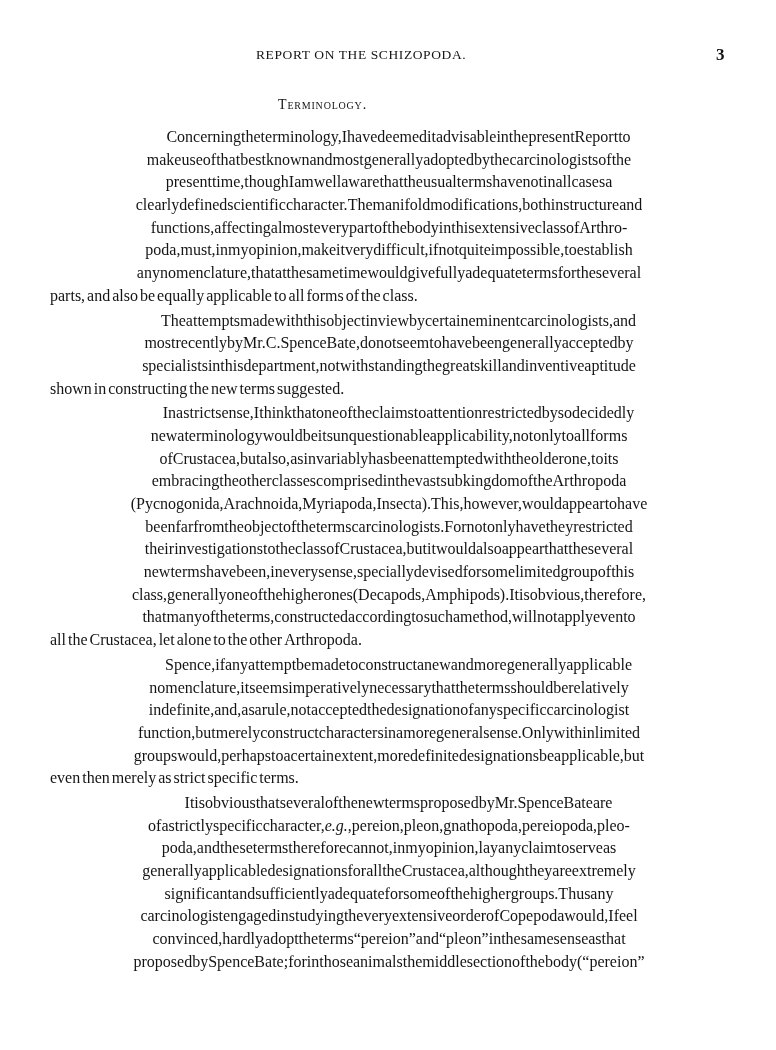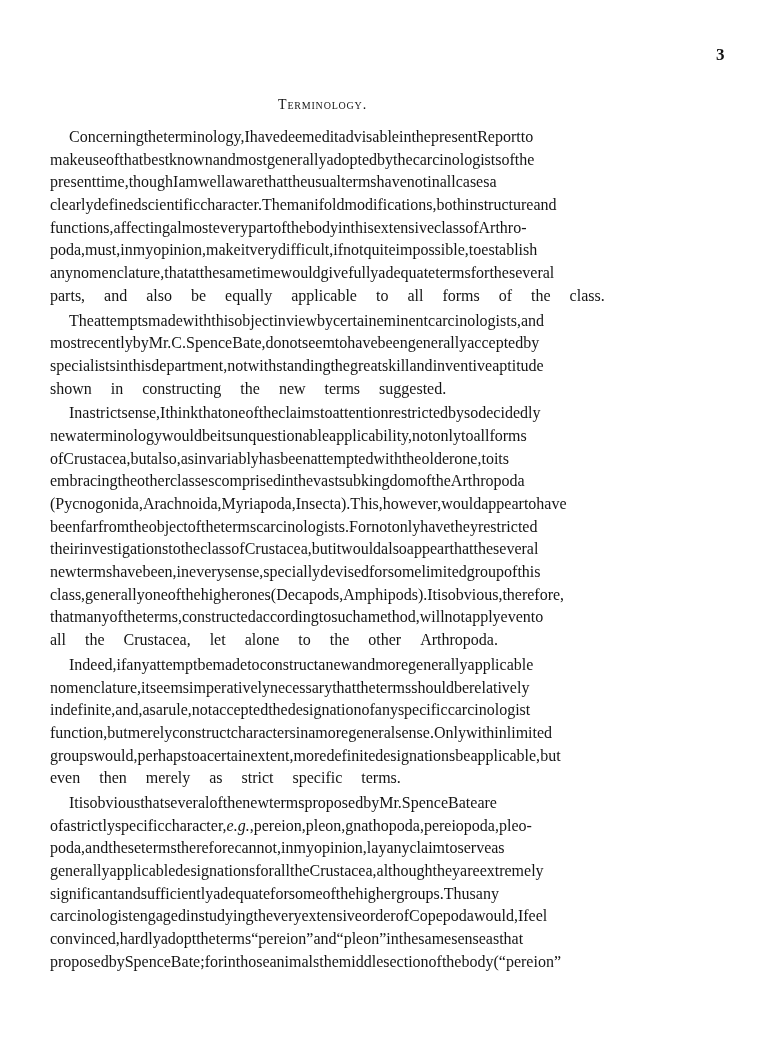--- a/index.html
+++ b/index.html
@@ -4,30 +4,31 @@
 <style>
   html, body { margin: 0; padding: 0; background: #ffffff; }
   body { width: 776px; height: 1050px; position: relative; overflow: hidden; font-family: "Liberation Serif", "DejaVu Serif", serif; color: #141414; }
   .running-head { position: absolute; top: 47px; left: 0; width: 776px; height: 24px; }
   .running-title { position: absolute; left: 256px; top: 0; font-size: 13.5px; letter-spacing: 0.6px; }
   .page-number { position: absolute; left: 716px; top: -2px; font-size: 17px; font-weight: bold; }
   .section-title { position: absolute; top: 97px; left: 0; width: 645px; text-align: center; font-size: 14px; font-variant: small-caps; letter-spacing: 0.8px; }
   .body-text { position: absolute; top: 126px; left: 50px; width: 678px; }
   .para { display: block; margin-bottom: 2px; }
   
-  .jline { display: flex; justify-content: flex-start; height: 22.7px; line-height: 22.7px; font-size: 16px; white-space: nowrap; }
-  .jline.last { justify-content: flex-start; gap: 19px; }
+  .jline { display: flex; justify-content: center; height: 22.7px; line-height: 22.7px; font-size: 16px; white-space: nowrap; }
+  .jline.last { justify-content: flex-start; gap: 2px; }
   .jline.indent { padding-left: 19px; }
   .jline .w { display: inline-block; }
   .jline .w i { }
 </style>
 </head>
 <body>
 
 <div class="running-head">
+  <span class="running-title">REPORT ON THE SCHIZOPODA.</span>
   <span class="page-number">3</span>
 </div>
 
 <div class="section-title">Terminology.</div>
 
 <div class="body-text" id="body-text">
     <div class="para">
       <div class="jline indent">
         <span class="w">Concerning</span>
         <span class="w">the</span>
@@ -383,21 +384,21 @@
         <span class="w">let</span>
         <span class="w">alone</span>
         <span class="w">to</span>
         <span class="w">the</span>
         <span class="w">other</span>
         <span class="w">Arthropoda.</span>
       </div>
     </div>
     <div class="para">
       <div class="jline indent">
-        <span class="w">Indeed,</span>
+        <span class="w">Spence,</span>
         <span class="w">if</span>
         <span class="w">any</span>
         <span class="w">attempt</span>
         <span class="w">be</span>
         <span class="w">made</span>
         <span class="w">to</span>
         <span class="w">construct</span>
         <span class="w">a</span>
         <span class="w">new</span>
         <span class="w">and</span>

